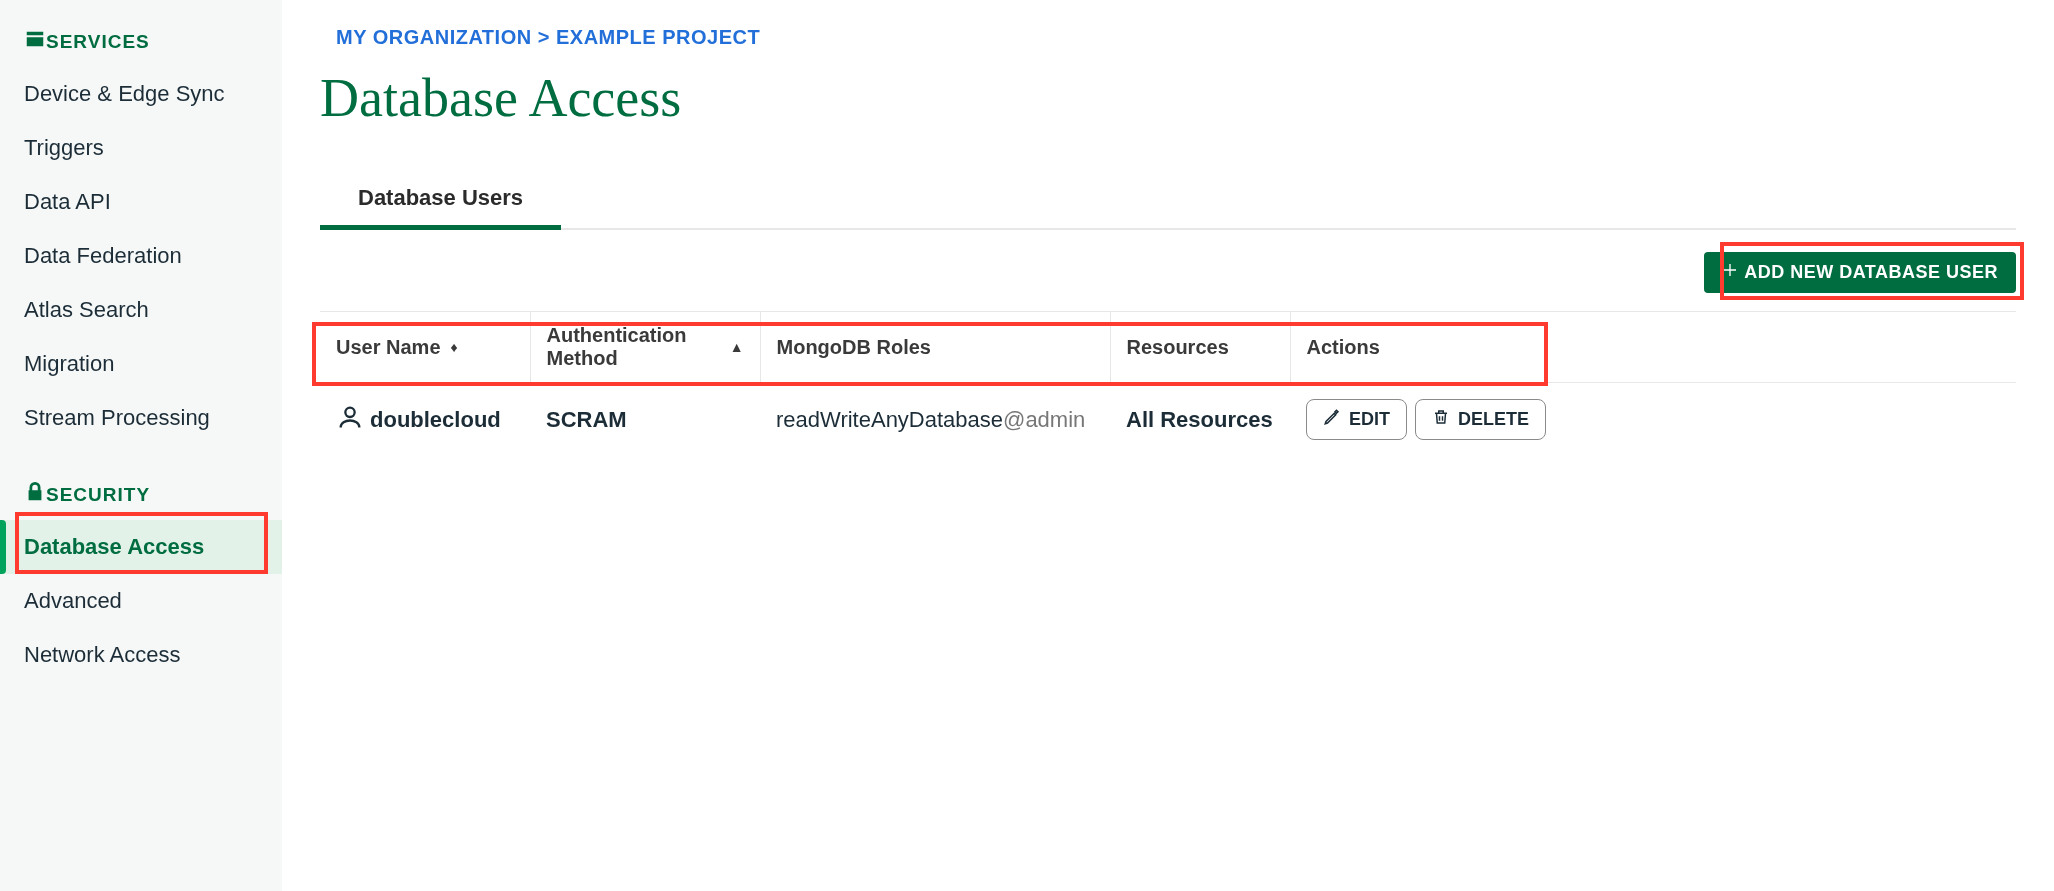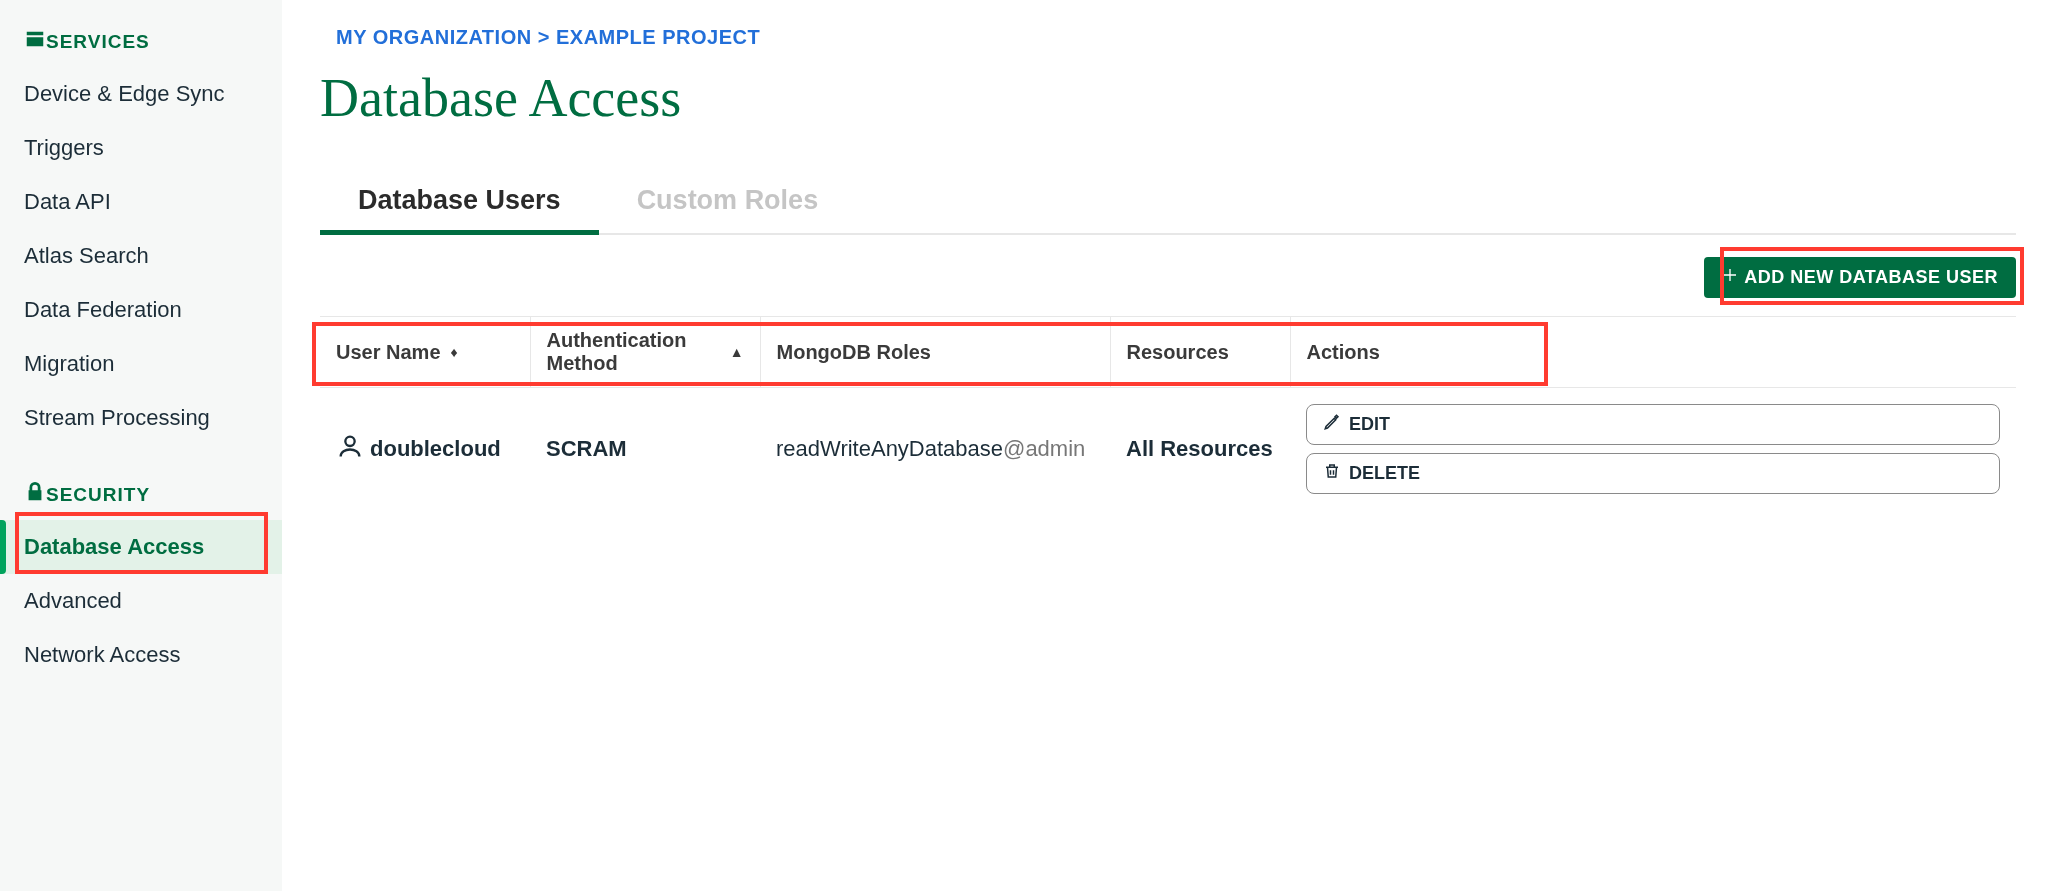--- a/index.html
+++ b/index.html
@@ -73,21 +73,21 @@
     font-weight: 500;
     margin-top: 18px;
   }
   .tabs {
     display: flex;
     margin-top: 42px;
     border-bottom: 2px solid #e7e7e7;
   }
   .tab {
     padding: 14px 38px;
-    font-size: 27px;
+    font-size: 22px;
     font-weight: 700;
     color: #c5c5c5;
     cursor: pointer;
   }
   .tab.active {
     color: #2b2b2b;
     border-bottom: 5px solid #006d41;
     margin-bottom: -2px;
   }
   .toolbar {
@@ -131,21 +131,21 @@
     padding: 16px;
     font-size: 22px;
     vertical-align: middle;
   }
   .sort-icon { font-size: 14px; margin-left: 4px; }
   .user-cell { display: flex; align-items: center; gap: 6px; font-weight: 700; }
   .user-cell svg { width: 28px; height: 28px; stroke: #1c2d38; fill: none; stroke-width: 2; }
   .role-main { font-weight: 400; }
   .role-suffix { color: #777; font-weight: 400; }
   .resources-cell { font-weight: 700; }
-  .actions-cell { display: flex; gap: 8px; flex-direction: column; }
+  .actions-cell { display: flex; gap: 8px; }
   .pill-btn {
     border: 1.5px solid #8a8a8a;
     background: #fff;
     border-radius: 8px;
     padding: 8px 16px;
     font-size: 18px;
     font-weight: 700;
     display: inline-flex;
     align-items: center;
     gap: 8px;
@@ -163,22 +163,22 @@
     <span>
       <svg viewBox="0 0 24 24">
           <path d="M3 4h18v4H3zM3 10h18v10H3zM6 14h4"></path>
         </svg>
     </span>
     <span>SERVICES</span>
   </div>
   <div class="sidebar-item">Device &amp; Edge Sync</div>
   <div class="sidebar-item">Triggers</div>
   <div class="sidebar-item">Data API</div>
+  <div class="sidebar-item">Data Federation</div>
   <div class="sidebar-item">Atlas Search</div>
-  <div class="sidebar-item">Data Federation</div>
   <div class="sidebar-item">Migration</div>
   <div class="sidebar-item">Stream Processing</div>
 
   <div style="height:24px"></div>
 
   <div class="section-header">
     <span>
       <svg viewBox="0 0 24 24">
           <path d="M6 10V7a6 6 0 0112 0v3h1v11H5V10zm3 0h6V7a3 3 0 00-6 0z"></path>
         </svg>
@@ -199,21 +199,20 @@
   <div class="breadcrumb">
     <a style="color:inherit; text-decoration:none;">MY ORGANIZATION</a>
     <span> &gt; </span>
     <a style="color:inherit; text-decoration:none;">EXAMPLE PROJECT</a>
   </div>
 
   <h1 class="page-title">Database Access</h1>
 
   <div class="tabs">
     <div class="tab active">Database Users</div>
-    <div class="tab">Custom Roles</div>
   </div>
 
   <div class="toolbar">
     <button class="add-btn">
       <span>
         <svg viewBox="0 0 24 24">
             <path d="M11 3h2v8h8v2h-8v8h-2v-8H3v-2h8z"></path>
           </svg>
       </span>
       <span>ADD NEW DATABASE USER</span>

